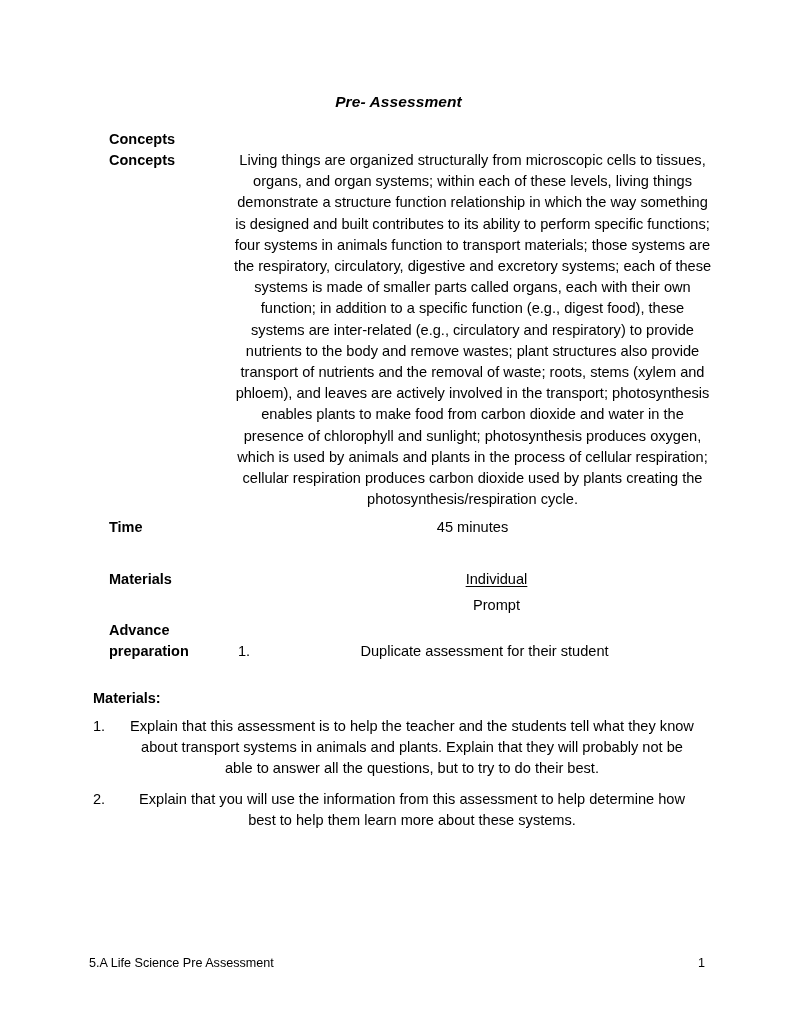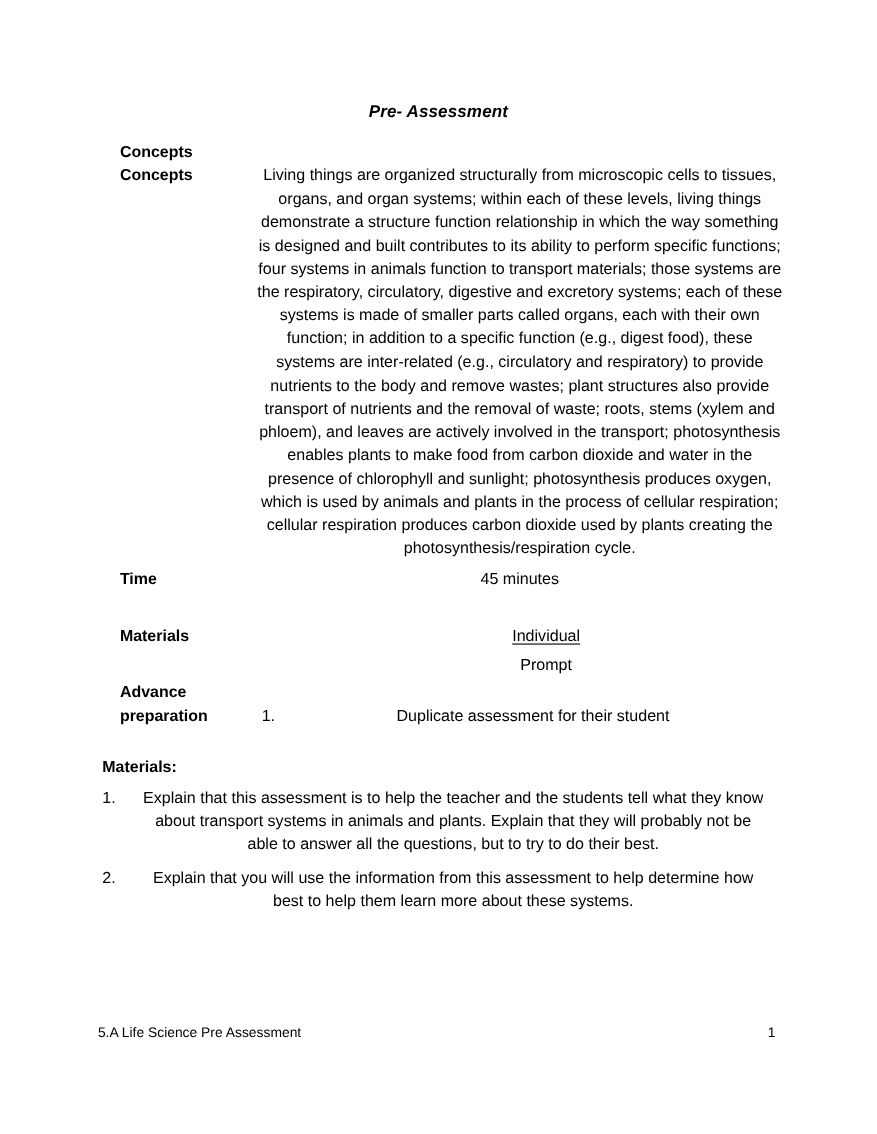--- a/index.html
+++ b/index.html
@@ -113,21 +113,21 @@
   .proc-item .num {
     flex: 0 0 auto;
     width: 34px;
   }
   .proc-item .txt { flex: 1 1 auto; text-align: center; }
 
   
   .footer {
     position: absolute;
     left: 0;
-    top: 931px;
+    top: 955px;
     width: 797px;
     height: 60px;
   }
   .footer-doc-id {
     position: absolute;
     left: 89px;
     top: 0;
     font-size: 12.6px;
     line-height: 16px;
   }

